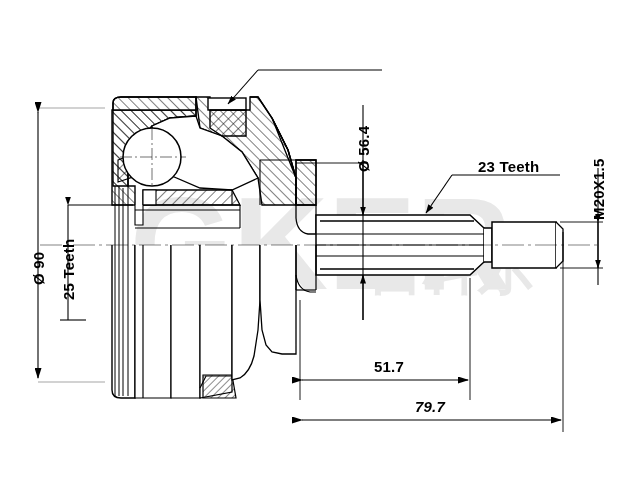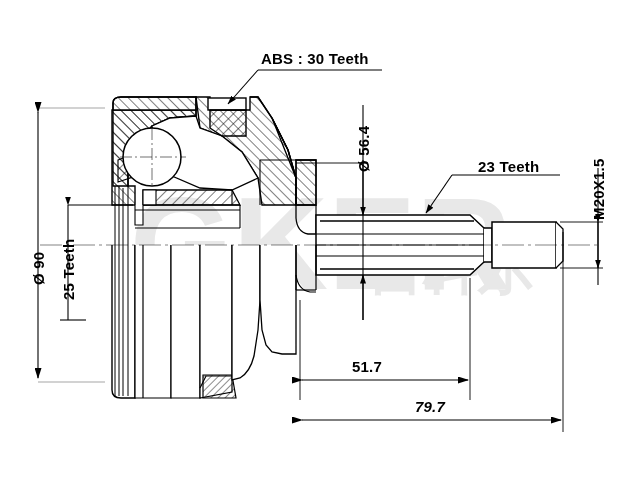--- a/index.html
+++ b/index.html
@@ -189,29 +189,28 @@
       <path d="M300,300 L300,400" stroke="#000" stroke-width="0.9"></path>
       <path d="M470,278 L470,400" stroke="#000" stroke-width="0.9"></path>
       <path d="M302,380 L468,380" stroke="#000" stroke-width="1.1" marker-start="url(#arw)" marker-end="url(#arw)"></path>
 
       <path d="M563,232 L563,432" stroke="#000" stroke-width="0.9"></path>
       <path d="M302,420 L561,420" stroke="#000" stroke-width="1.1" marker-start="url(#arw)" marker-end="url(#arw)"></path>
 
     </g>
   </svg>
 
-  <div class="lbl" style="left:261px; top:50px;">ABS : 30 Teeth</div>
 
   <div class="lbl lbl-rot" style="left:30px; top:285px;">Ø 90</div>
 
   <div class="lbl lbl-rot" style="left:60px; top:300px;">25 Teeth</div>
 
   <div class="lbl lbl-rot" style="left:355px; top:172px;">Ø 56.4</div>
 
   <div class="lbl" style="left:478px; top:158px;text-align:center;">23 Teeth</div>
 
   <div class="lbl lbl-rot" style="left:590px; top:220px;">M20X1.5</div>
 
-  <div class="lbl" style="left:352px; top:358px;">51.7</div>
+  <div class="lbl" style="left:374px; top:358px;">51.7</div>
 
   <div class="lbl" style="left:415px; top:398px;font-style:italic;">79.7</div>
 
 </div>
 
 </body></html>

